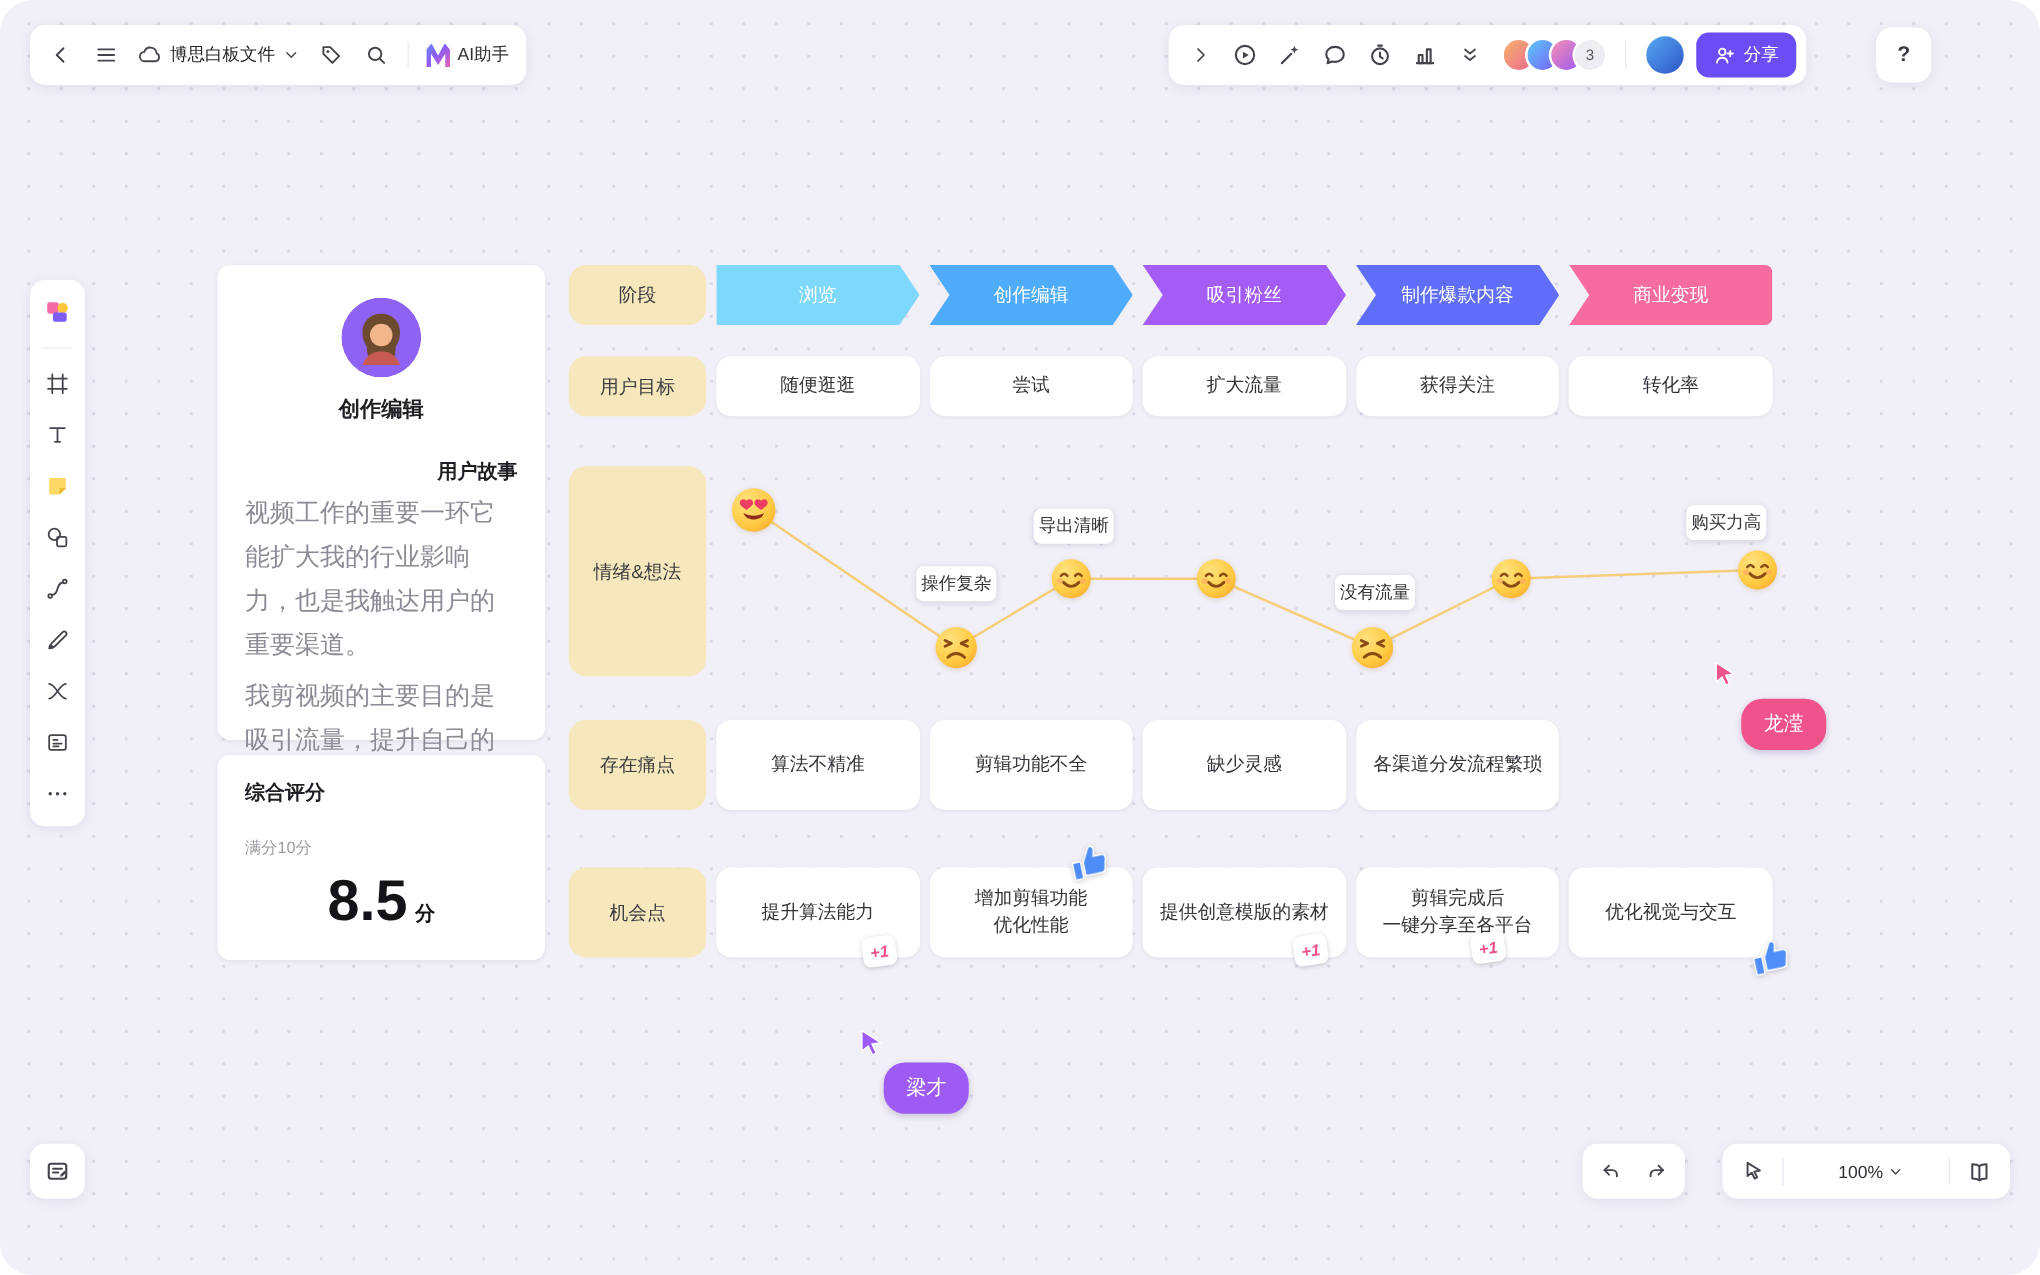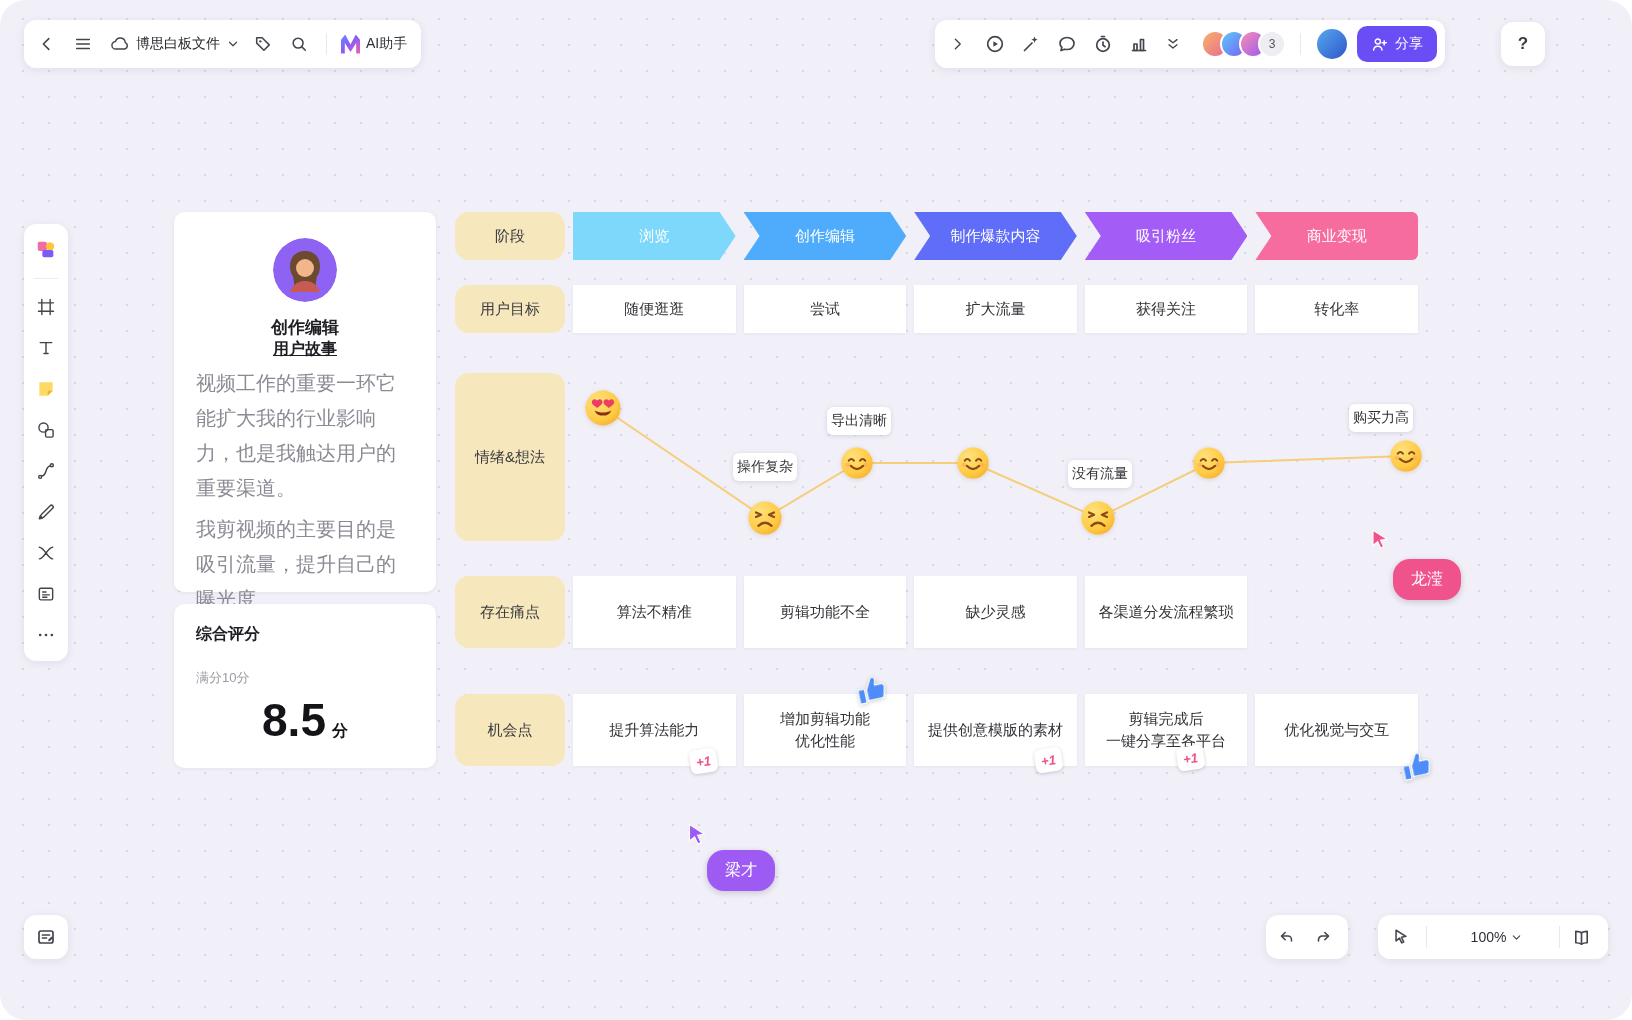--- a/index.html
+++ b/index.html
@@ -5,21 +5,21 @@
   * { margin:0; padding:0; box-sizing:border-box; }
   body { background:#ffffff; font-family:"Liberation Sans","DejaVu Sans",sans-serif; }
   .app {
     position:relative; width:1632px; height:1020px; border-radius:26px; overflow:hidden;
     background-color:#F1EFF7;
     background-image:radial-gradient(#DAD7E5 1.2px, transparent 1.3px);
     background-size:26px 26px; background-position:10px 6px;
   }
   .panel { position:absolute; background:#fff; border-radius:12px; box-shadow:0 2px 10px rgba(40,30,90,.08); }
   .tb { display:flex; align-items:center; height:48px; padding:0 8px; gap:2px; }
-  .tb-btn { height:36px; min-width:34px; padding:0 6px; border-radius:8px; display:flex; align-items:center; gap:6px; color:#2F2F36; font-size:14px; }
+  .tb-btn { height:36px; min-width:34px; padding:0 6px; border-radius:8px; display:flex; align-items:center; justify-content:center; gap:6px; color:#2F2F36; font-size:14px; }
   .ic { display:block; }
   .ic path, .ic circle, .ic rect { stroke:#44444D; stroke-width:1.7; fill:none; stroke-linecap:round; stroke-linejoin:round; }
   .ic .fil { fill:#44444D; stroke:none; }
   .divider { width:1px; height:22px; background:#E9E8EF; margin:0 6px; }
   .divider-h { width:24px; height:1px; background:#ECEBF1; margin:3px 0; }
 
   .file-label { font-size:14px; color:#26262C; }
   .ai-logo { width:19px; height:19px; background:linear-gradient(135deg,#6A8BFF 0%,#8A5CF6 45%,#EC5FB4 100%);
     clip-path:polygon(0% 100%,0% 28%,22% 0%,50% 52%,78% 0%,100% 28%,100% 100%,80% 100%,80% 45%,50% 92%,20% 45%,20% 100%); }
 
@@ -34,37 +34,37 @@
   .share-btn { height:36px; padding:0 14px; border-radius:10px; background:#6A4DF5; color:#fff; font-size:14px; display:flex; align-items:center; gap:7px; }
   .share-btn svg path, .share-btn svg circle { stroke:#fff; stroke-width:1.7; fill:none; stroke-linecap:round; }
 
   .sidebar { left:24px; top:224px; width:44px; padding:10px 0; display:flex; flex-direction:column; align-items:center; gap:9px; }
   .side-btn { width:32px; height:32px; border-radius:8px; display:flex; align-items:center; justify-content:center; }
 
   
   .persona-card { left:174px; top:212px; width:262px; height:380px; border-radius:10px; box-shadow:0 1px 4px rgba(30,24,70,.06); padding:26px 22px; text-align:center; }
   .avatar-wrap { width:64px; height:64px; border-radius:50%; overflow:hidden; margin:0 auto; }
   .persona-name { margin-top:14px; font-size:17px; font-weight:bold; color:#1E1E24; }
-  .story-title { font-size:16px; font-weight:bold; color:#1E1E24; text-align:center;text-decoration:underline; }
+  .story-title { margin-top:28px; font-size:16px; font-weight:bold; color:#1E1E24; text-align:right; }
   .story-p { margin-top:6px; font-size:20px; line-height:1.75; color:#8B8B95; text-align:left; }
   .score-card { left:174px; top:604px; width:262px; height:164px; border-radius:10px; box-shadow:0 1px 4px rgba(30,24,70,.06); padding:20px 22px; }
   .score-title { font-size:16px; font-weight:bold; color:#1E1E24; }
   .score-sub { margin-top:24px; font-size:13px; color:#9A9AA3; }
   .score-value { margin-top:6px; text-align:center; font-size:46px; font-weight:bold; color:#141418; }
   .score-unit { font-size:16px; font-weight:bold; margin-left:6px; }
 
   .journey { position:absolute; left:455px; top:212px; width:963px; }
   .j-row { display:grid; grid-template-columns:110px repeat(5,1fr); gap:8px; }
   .r-stage { height:48px; margin-bottom:25px; }
   .r-goal { height:48px; margin-bottom:40px; }
   .r-emotion { height:168px; margin-bottom:35px; }
   .r-pain { height:72px; margin-bottom:46px; }
   .r-opp { height:72px; }
   .row-label { background:#F6E8BC; border-radius:14px; display:flex; align-items:center; justify-content:center; font-size:15px; color:#3A3A40; }
-  .card { background:#fff; border-radius:0; display:flex; align-items:center; justify-content:center; text-align:center; font-size:15px; color:#333339; box-shadow:0 1px 3px rgba(32,28,60,.06); white-space:pre-line; line-height:1.5; }
+  .card { background:#fff; border-radius:12px; display:flex; align-items:center; justify-content:center; text-align:center; font-size:15px; color:#333339; box-shadow:0 1px 3px rgba(32,28,60,.06); white-space:pre-line; line-height:1.5; }
   .stage-arrow { display:flex; align-items:center; justify-content:center; color:#fff; font-size:15px; }
   .sa-first { clip-path:polygon(0 0, calc(100% - 16px) 0, 100% 50%, calc(100% - 16px) 100%, 0 100%); }
   .sa-mid { clip-path:polygon(0 0, calc(100% - 16px) 0, 100% 50%, calc(100% - 16px) 100%, 0 100%, 16px 50%); }
   .sa-last { clip-path:polygon(0 0, 100% 0, 100% 100%, 0 100%, 16px 50%); border-radius:0 6px 6px 0; }
 
   .emotion-area { grid-column:2 / -1; position:relative; }
   .emotion-line { position:absolute; left:0; top:0; width:100%; height:100%; }
   .emoji { position:absolute; transform:translate(-50%,-50%); filter:drop-shadow(0 1px 2px rgba(120,80,0,.18)); }
   .e-label { position:absolute; transform:translate(-50%,-50%); background:#fff; border-radius:6px; padding:5px 4px; font-size:14px; color:#333339; box-shadow:0 1px 5px rgba(20,16,60,.12); white-space:nowrap; z-index:3; }
 
@@ -309,22 +309,22 @@
     <div class="score-value">
       <span>8.5</span><span class="score-unit">分</span>
     </div>
   </div>
 
   <div class="journey">
     <div class="j-row r-stage">
       <div class="row-label">阶段</div>
       <div class="stage-arrow sa-first" style="background: rgb(126, 216, 251);">浏览</div>
       <div class="stage-arrow sa-mid" style="background: rgb(79, 172, 253);">创作编辑</div>
+      <div class="stage-arrow sa-mid" style="background: rgb(163, 92, 246);">吸引粉丝</div>
       <div class="stage-arrow sa-mid" style="background: rgb(95, 109, 248);">制作爆款内容</div>
-      <div class="stage-arrow sa-mid" style="background: rgb(163, 92, 246);">吸引粉丝</div>
       <div class="stage-arrow sa-last" style="background: rgb(247, 108, 159);">商业变现</div>
     </div>
 
     <div class="j-row r-goal">
       <div class="row-label">用户目标</div>
       <div class="card">随便逛逛</div>
       <div class="card">尝试</div>
       <div class="card">扩大流量</div>
       <div class="card">获得关注</div>
       <div class="card">转化率</div>

